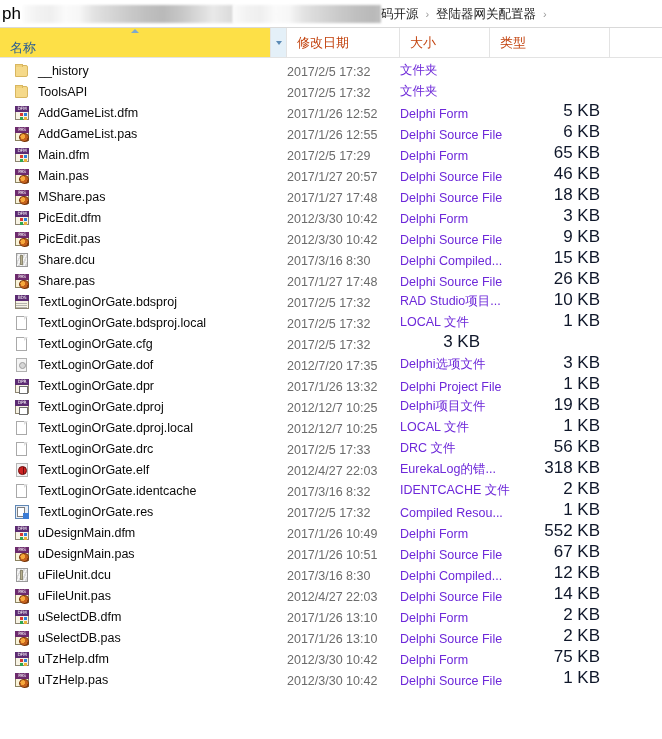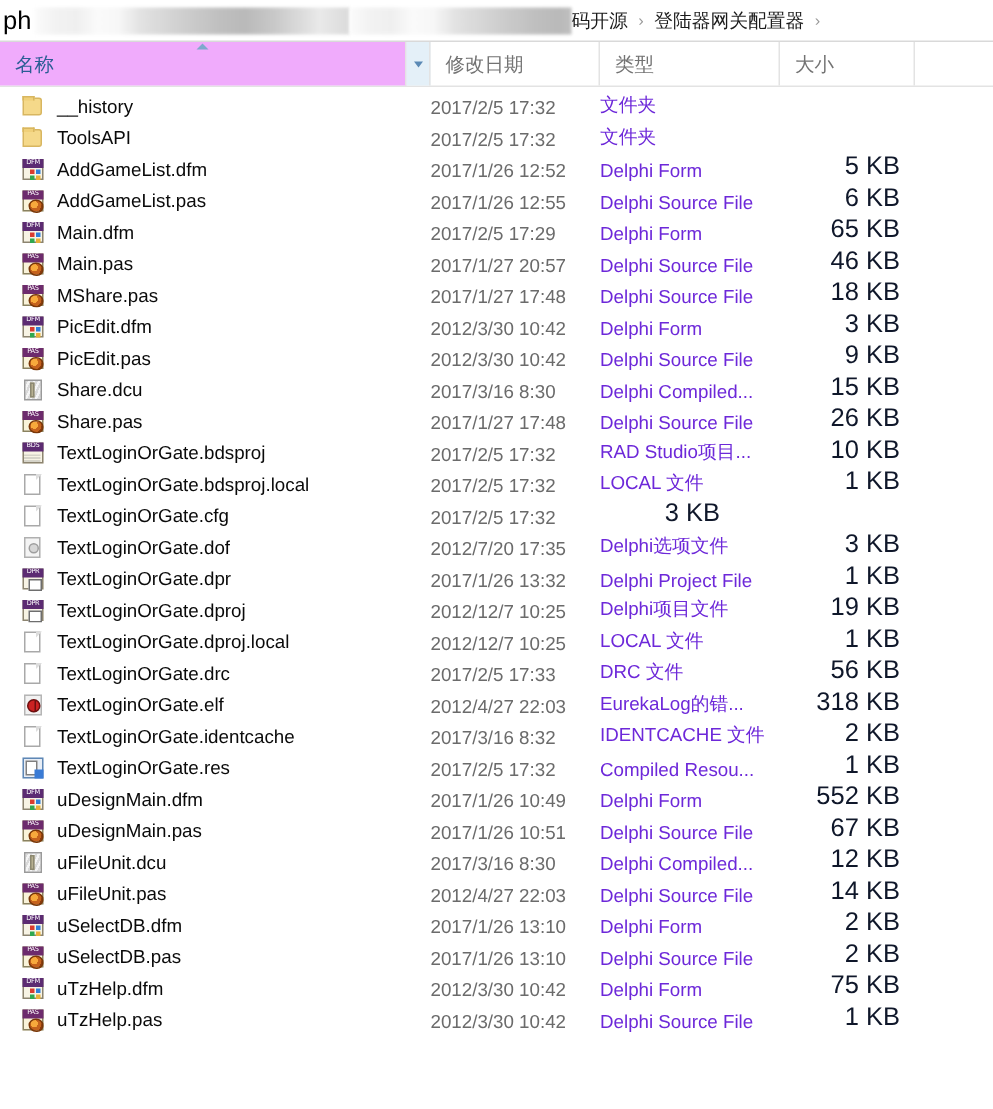--- a/index.html
+++ b/index.html
@@ -73,29 +73,30 @@
     border-bottom: 1px solid #e3e3e3;
     background: #ffffff;
     position: relative;
   }
   .col {
     box-sizing: border-box;
     position: relative;
     display: flex;
     align-items: center;
     font-size: 13px;
-    color: #737373;
+    color: #c2410c;
     padding-left: 10px;
     border-right: 1px solid #e3e3e3;
     white-space: nowrap;
     overflow: hidden;
   }
   .col.sorted {
-    background: #f0abfc;
+    background: #fde047;
     color: #2a5d94;
+    align-items: flex-end;
   }
   .col .sort-arrow {
     position: absolute;
     top: 1px;
     left: 50%;
     margin-left: -4px;
     width: 0; height: 0;
     border-left: 4px solid transparent;
     border-right: 4px solid transparent;
     border-bottom: 4px solid #7fa9cc;
@@ -405,25 +406,25 @@
   <div class="col name sorted">
     <span class="sort-arrow"></span>
     <span>名称</span>
   </div>
   <div class="col chev">
     <span class="chev-glyph"></span>
   </div>
   <div class="col date">
     <span>修改日期</span>
   </div>
+  <div class="col size">
+    <span>大小</span>
+  </div>
   <div class="col type">
     <span>类型</span>
-  </div>
-  <div class="col size">
-    <span>大小</span>
   </div>
   <div class="col spare"></div>
 </div>
 
 <div class="filelist" id="filelist">
     <div class="row">
       <div class="cell name">
         <span class="ico folder"></span>
         <span class="fname">__history</span>
       </div>

